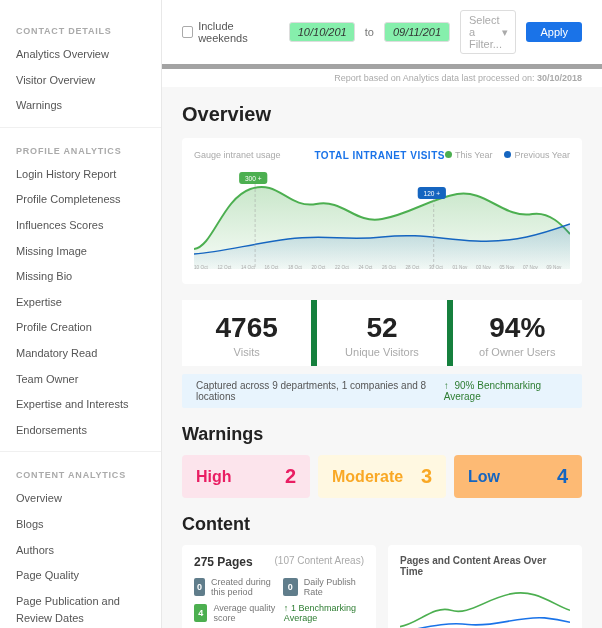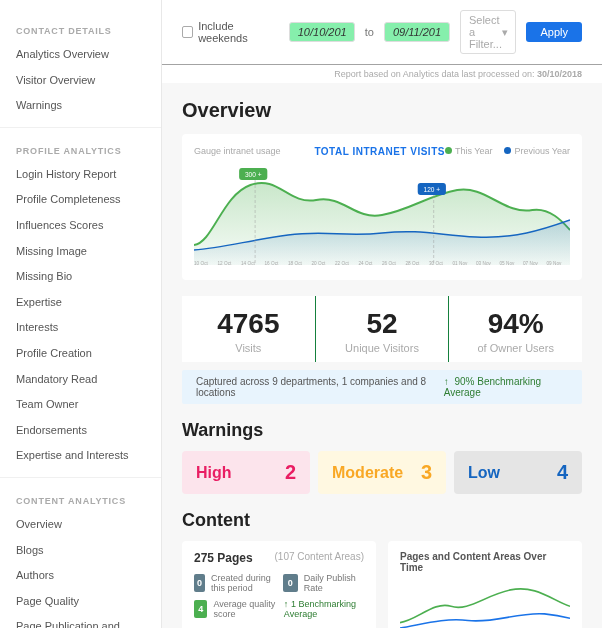--- a/index.html
+++ b/index.html
@@ -6,21 +6,21 @@
     body { font-family: -apple-system, BlinkMacSystemFont, 'Segoe UI', sans-serif; background: #f0f0f0; font-size: 12px; color: #333; display: flex; width: 602px; min-height: 628px; }
 
     
     .sidebar { width: 162px; min-width: 162px; background: #fff; padding: 16px 0; border-right: 1px solid #e8e8e8; overflow-y: auto; }
     .sidebar-section-title { font-size: 9px; font-weight: 700; color: #aaa; letter-spacing: 0.8px; text-transform: uppercase; padding: 10px 16px 6px; }
     .sidebar-item { padding: 4px 16px; font-size: 11px; color: #555; cursor: pointer; line-height: 1.6; }
     .sidebar-divider { height: 1px; background: #f0f0f0; margin: 8px 0; }
 
     
     .main { flex: 1; background: #f7f7f7; overflow-y: auto; }
-    .top-bar { background: #fff; padding: 10px 20px; display: flex; align-items: center; gap: 10px; border-bottom: 1px solid #a3a3a3; }
+    .top-bar { background: #fff; padding: 10px 20px; display: flex; align-items: center; gap: 10px; border-bottom: 5px solid #a3a3a3; }
     .checkbox-label { display: flex; align-items: center; gap: 5px; font-size: 11px; color: #555; }
     .checkbox-box { width: 12px; height: 12px; border: 1px solid #aaa; border-radius: 2px; }
     .date-input { border: 1px solid #ddd; border-radius: 3px; padding: 3px 8px; font-size: 11px; color: #333; background: #86efac; width: 66px; font-style: italic; }
     .to-label { font-size: 11px; color: #777; }
     .filter-select { border: 1px solid #ddd; border-radius: 3px; padding: 3px 8px; font-size: 11px; color: #aaa; background: #fff; flex: 1; max-width: 140px; display: flex; align-items: center; justify-content: space-between; }
     .apply-btn { background: #1a73e8; color: #fff; border: none; border-radius: 3px; padding: 4px 14px; font-size: 11px; cursor: pointer; }
     .report-note { text-align: right; font-size: 9px; color: #aaa; padding: 4px 20px; background: #fff; }
 
     .content-area { padding: 16px 20px; }
     .section-title { font-size: 20px; font-weight: 600; color: #222; margin-bottom: 12px; }
@@ -30,38 +30,38 @@
     .chart-header { display: flex; justify-content: space-between; align-items: flex-start; margin-bottom: 8px; }
     .chart-label-left { font-size: 9px; color: #aaa; }
     .chart-label-center { font-size: 10px; font-weight: 700; color: #1a73e8; letter-spacing: 0.5px; text-align: right; flex: 1; }
     .chart-legend { display: flex; gap: 12px; font-size: 9px; color: #aaa; align-items: flex-start; }
     .legend-dot { width: 7px; height: 7px; border-radius: 50%; display: inline-block; margin-right: 3px; }
 
     .chart-svg-wrap { width: 100%; height: 100px; }
 
     
     .stats-row { display: flex; gap: 0; background: #fff; margin-bottom: 8px; }
-    .stat-item { flex: 1; text-align: center; padding: 12px 8px 8px; border-right: 1px solid #15803d; }
+    .stat-item { flex: 1; text-align: center; padding: 12px 8px 8px; border-right: 6px solid #15803d; }
     .stat-item:last-child { border-right: none; }
     .stat-number { font-size: 28px; font-weight: 600; color: #222; }
     .stat-label { font-size: 11px; color: #aaa; margin-top: 2px; }
 
     
     .info-bar { display: flex; justify-content: space-between; align-items: center; background: #e8f4fd; padding: 6px 14px; font-size: 10px; color: #555; border-radius: 2px; margin-bottom: 16px; }
     .benchmark-green { color: #2e7d32; font-size: 10px; }
     .benchmark-arrow { color: #2e7d32; margin-right: 3px; }
 
     
     .warnings-section { margin-bottom: 16px; }
     .warnings-title { font-size: 18px; font-weight: 600; color: #222; margin-bottom: 10px; }
     .warnings-row { display: flex; gap: 8px; }
     .warning-card { flex: 1; border-radius: 4px; padding: 10px 14px; display: flex; align-items: center; justify-content: space-between; }
     .warning-card.high { background: #fce4ec; }
     .warning-card.moderate { background: #fff8e1; }
-    .warning-card.low { background: #e5e5e5; }
+    .warning-card.low { background: #fdba74; }
     .warning-label { font-size: 16px; font-weight: 600; }
     .warning-label.high { color: #e91e63; }
     .warning-label.moderate { color: #f9a825; }
     .warning-label.low { color: #1565c0; }
     .warning-count { font-size: 20px; font-weight: 700; }
     .warning-count.high { color: #e91e63; }
     .warning-count.moderate { color: #f9a825; }
     .warning-count.low { color: #1565c0; }
 
     
@@ -100,26 +100,25 @@
   <div class="sidebar-divider"></div>
 
   <div>
     <div class="sidebar-section-title">PROFILE ANALYTICS</div>
     <div class="sidebar-item">Login History Report</div>
     <div class="sidebar-item">Profile Completeness</div>
     <div class="sidebar-item">Influences Scores</div>
     <div class="sidebar-item">Missing Image</div>
     <div class="sidebar-item">Missing Bio</div>
     <div class="sidebar-item">Expertise</div>
-    <div class="sidebar-item">Interests</div>
     <div class="sidebar-item">Profile Creation</div>
     <div class="sidebar-item">Mandatory Read</div>
     <div class="sidebar-item">Team Owner</div>
+    <div class="sidebar-item">Expertise and Interests</div>
     <div class="sidebar-item">Endorsements</div>
-    <div class="sidebar-item">Expertise and Interests</div>
   </div>
   <div class="sidebar-divider"></div>
 
   <div>
     <div class="sidebar-section-title">CONTENT ANALYTICS</div>
     <div class="sidebar-item">Overview</div>
     <div class="sidebar-item">Blogs</div>
     <div class="sidebar-item">Authors</div>
     <div class="sidebar-item">Page Quality</div>
     <div class="sidebar-item">Page Publication and Review Dates</div>

